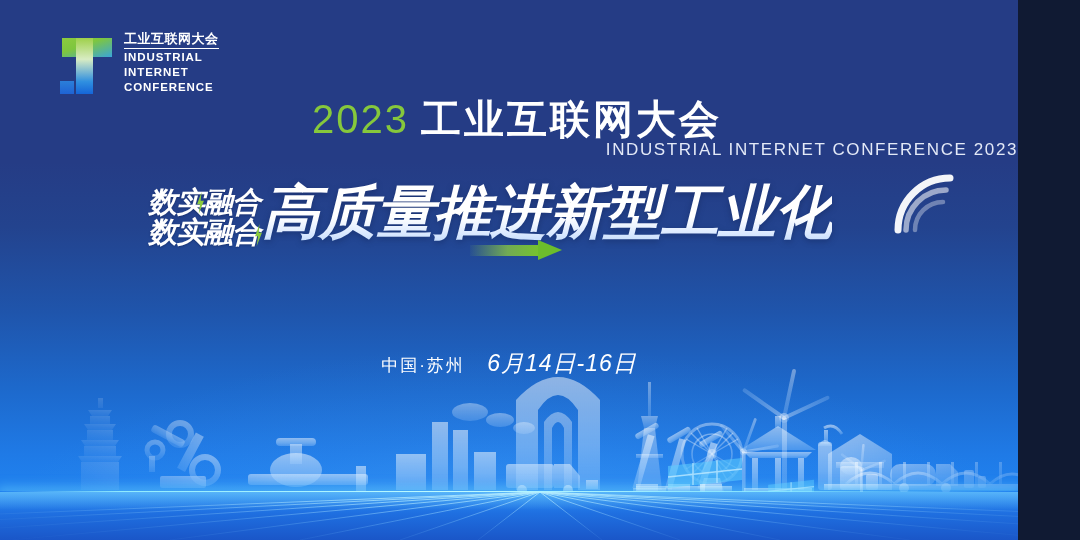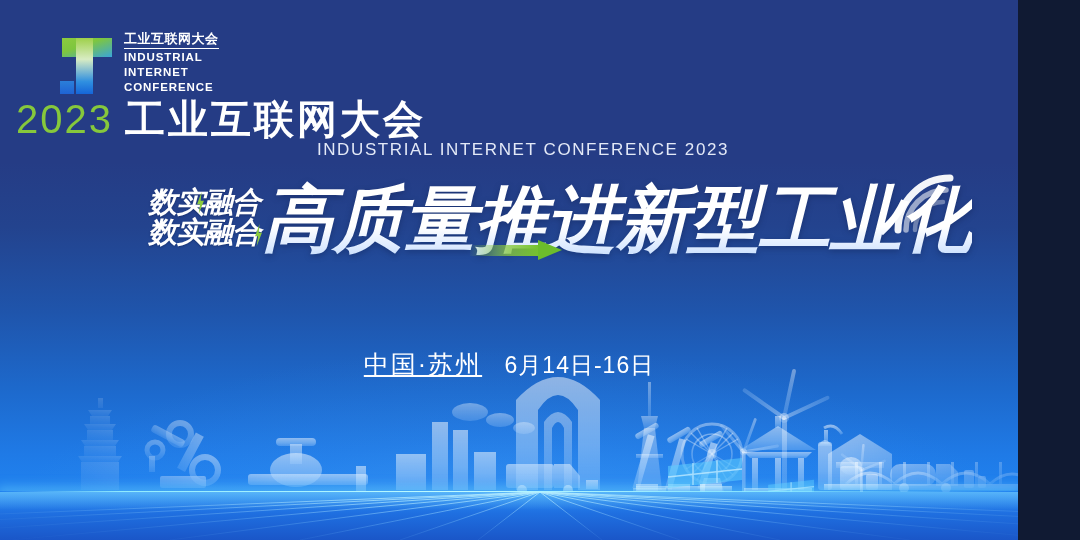--- a/index.html
+++ b/index.html
@@ -88,20 +88,21 @@
     color: #ffffff;
     letter-spacing: 0.9px;
     line-height: 1.32;
   }
 
   
   .title-row {
     position: absolute;
     top: 92px;
     left: 16px; right: 0;
+    text-align: center;
     white-space: nowrap;
   }
   .title-year {
     font-size: 40px;
     font-weight: normal;
     color: #86c83c;
     letter-spacing: 2px;
     vertical-align: baseline;
   }
   .title-cn {
@@ -109,21 +110,21 @@
     font-weight: bold;
     color: #ffffff;
     letter-spacing: 3px;
     margin-left: 12px;
     vertical-align: baseline;
   }
   .subtitle {
     position: absolute;
     top: 140px;
     left: 0; right: 0;
-    text-align: center;
+    text-align: right;
     font-size: 17px;
     color: #e3e9f7;
     letter-spacing: 1.6px;
     white-space: nowrap;
     padding-left: 28px;
   }
 
   
   .slogan {
     position: absolute;
@@ -153,21 +154,21 @@
     background: #8ccb3e;
     clip-path: polygon(62% 0%, 12% 56%, 45% 56%, 30% 100%, 88% 40%, 52% 40%);
   }
   .bolt.b1 { left: 48px;  top: 4px;  }
   .bolt.b2 { left: 106px; top: 36px; }
 
   .slogan-big {
     position: absolute;
     left: 262px;
     top: 0;
-    font-size: 72px;
+    font-size: 58px;
     font-weight: bold;
     font-style: italic;
     letter-spacing: -1px;
     line-height: 1.16;
     white-space: nowrap;
     background: linear-gradient(180deg, #ffffff 0%, #ffffff 58%, #dceaff 82%, #bcd8fb 100%);
     -webkit-background-clip: text;
     background-clip: text;
     color: transparent;
     -webkit-text-fill-color: transparent;
@@ -206,30 +207,30 @@
 
   
   .meta-row {
     position: absolute;
     top: 348px;
     left: 0; right: 0;
     text-align: center;
     white-space: nowrap;
   }
   .meta-place {
-    font-size: 25px;
+    font-size: 17px;
     color: #ffffff;
     letter-spacing: 2px;
-    text-decoration: underline;
   }
   .meta-date {
     font-size: 23px;
     color: #ffffff;
     letter-spacing: 1px;
     margin-left: 18px;
+    font-style: italic;
   }
 
   
   .skyline {
     position: absolute;
     left: 0;
     bottom: 42px;
     width: 1080px;
     height: 140px;
     pointer-events: none;

